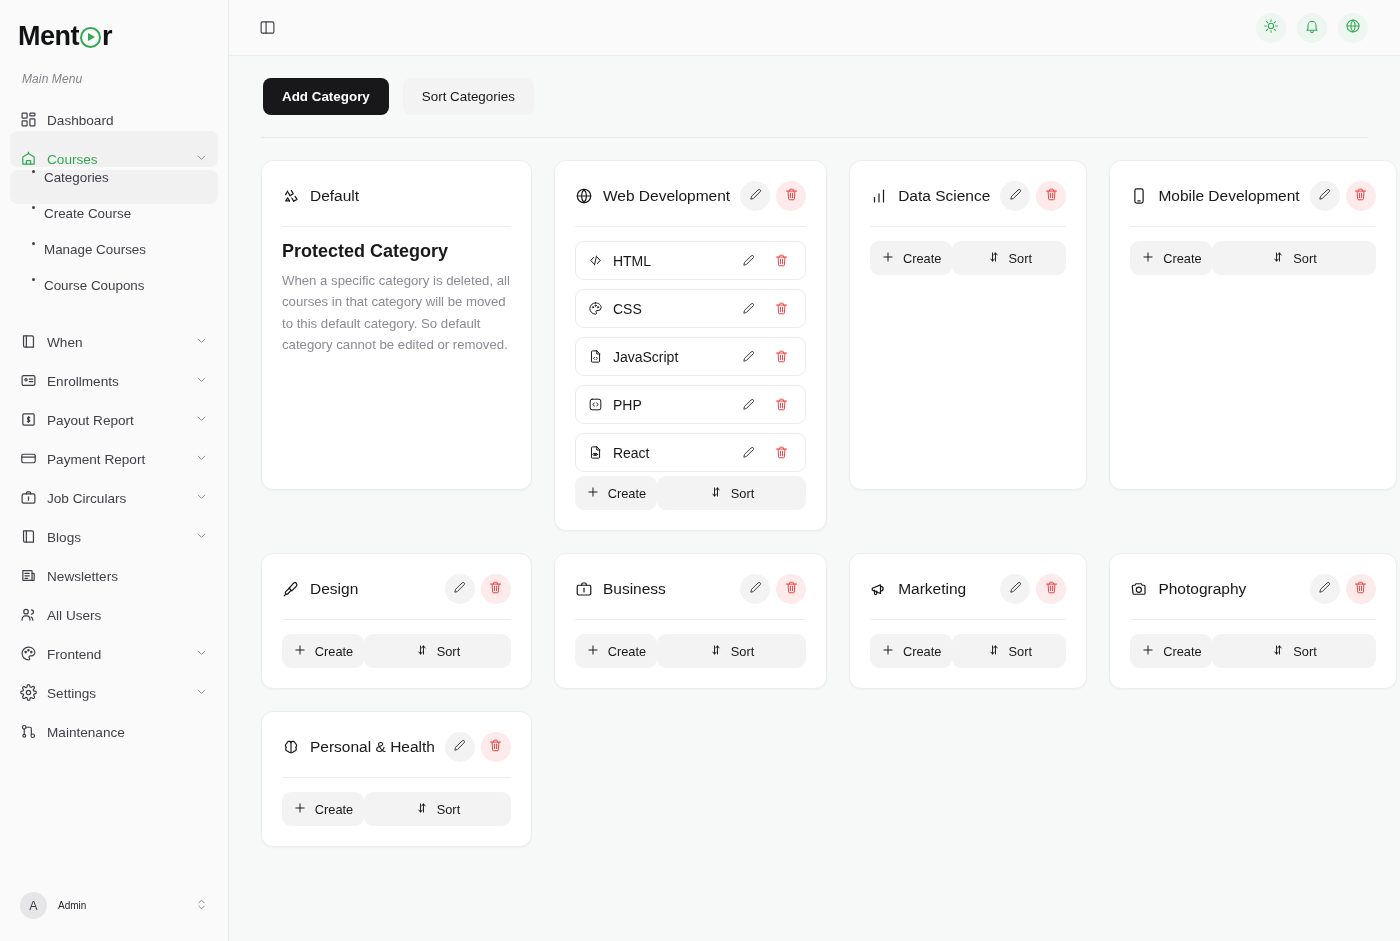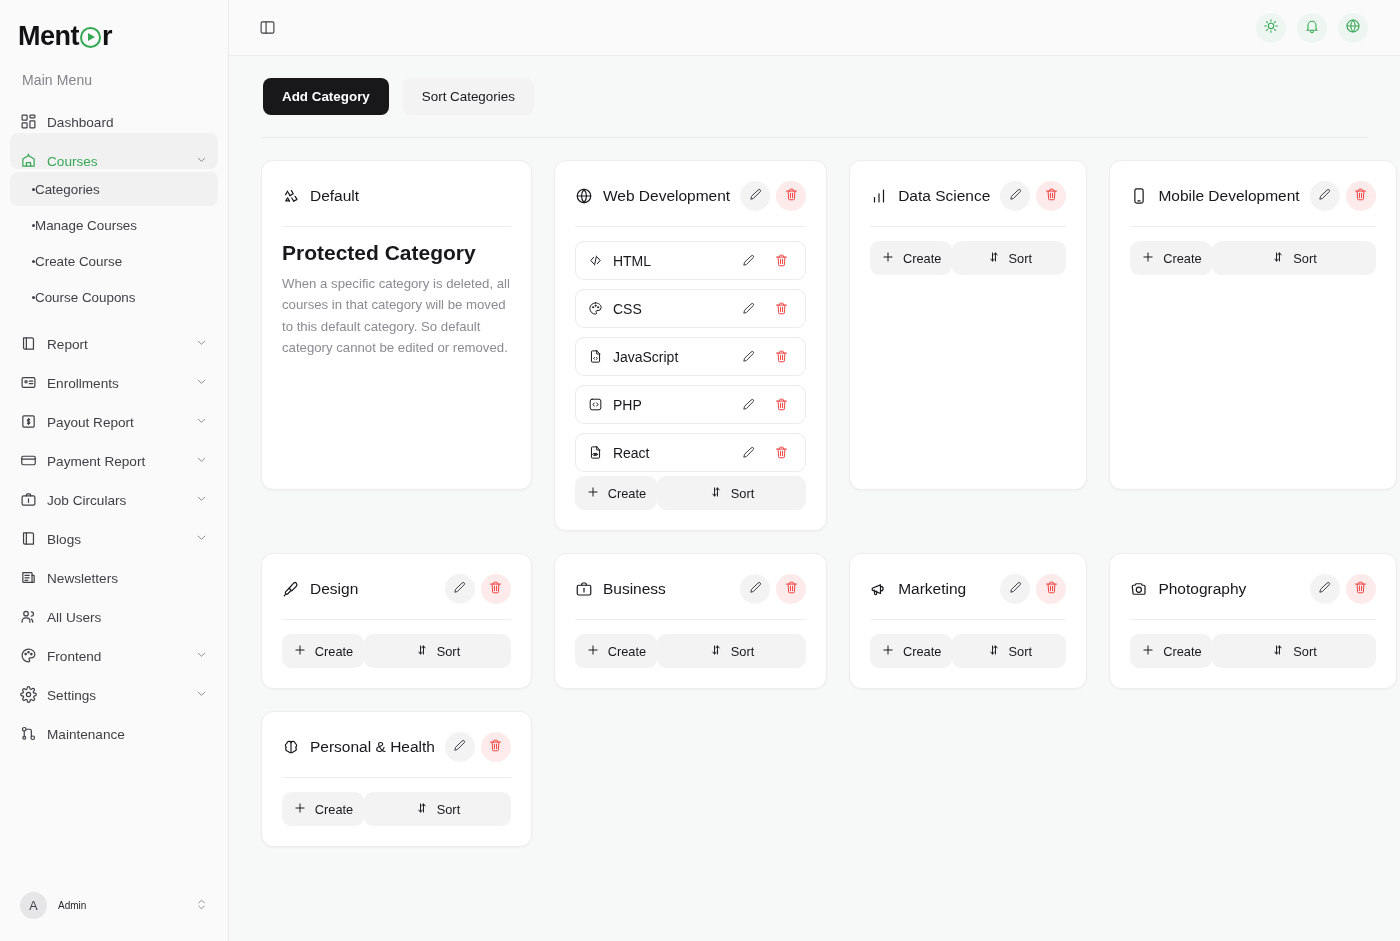--- a/index.html
+++ b/index.html
@@ -32,37 +32,37 @@
     margin: 0 1px; position: relative; top: 1px;
   }
   .logo .logo-o::after {
     content: ""; width: 0; height: 0;
     border-left: 7px solid #34a853;
     border-top: 4.5px solid transparent;
     border-bottom: 4.5px solid transparent;
     margin-left: 2px;
   }
   .menu-label {
-    font-size: 14px; color: #84848b; padding: 16px 0 6px 22px; letter-spacing: .1px;
+    font-size: 12px; color: #84848b; padding: 16px 0 6px 22px; letter-spacing: .1px; font-style: italic;
   }
   .nav { padding: 0 10px; flex: 1 1 auto; overflow: hidden; }
   .nav-item {
     display: flex; align-items: flex-end; gap: 10px;
     height: 36px; padding: 0 10px; border-radius: 8px;
     font-size: 13.6px; color: #3f3f46; cursor: pointer;
     margin-bottom: 3px;
   }
   .nav-item .ico { width: 17px; height: 17px; flex: 0 0 17px; display: flex; align-items: center; justify-content: center; }
   .nav-item .ico svg { width: 17px; height: 17px; stroke: #3f3f46; fill: none; stroke-width: 1.7; stroke-linecap: round; stroke-linejoin: round; }
   .nav-item .label { flex: 1 1 auto; white-space: nowrap; }
   .nav-item .chev svg { width: 13px; height: 13px; stroke: #8a8a91; fill: none; stroke-width: 1.8; stroke-linecap: round; stroke-linejoin: round; }
   .nav-item.active { background: #f1f1f2; color: #34a853; }
   .nav-item.active .ico svg { stroke: #34a853; }
   .sub-item {
-    display: flex; align-items: center; 
+    display: flex; gap: 9px;
     height: 34px; padding: 0 10px 0 22px; border-radius: 8px;
     font-size: 13.4px; color: #3f3f46; cursor: pointer; margin-bottom: 2px;
   }
   .sub-item .dot { width: 3px; height: 3px; border-radius: 50%; background: #3f3f46; flex: 0 0 3px; }
   .sub-item.selected { background: #f1f1f2; }
   .user-bar {
     margin: 0 10px 14px; padding: 8px 10px; border-radius: 9px;
     display: flex; align-items: center; gap: 11px; cursor: pointer;
   }
   .avatar {
@@ -124,21 +124,21 @@
     width: 30px; height: 30px; border-radius: 50%; display: flex;
     align-items: center; justify-content: center; cursor: pointer; border: none; padding: 0;
   }
   .icon-circle.edit { background: #f3f3f4; }
   .icon-circle.edit svg { width: 15px; height: 15px; stroke: #3f3f46; fill: none; stroke-width: 1.6; stroke-linecap: round; stroke-linejoin: round; }
   .icon-circle.del { background: #fdeaea; }
   .icon-circle.del svg { width: 15px; height: 15px; stroke: #ef4444; fill: none; stroke-width: 1.6; stroke-linecap: round; stroke-linejoin: round; }
 
   .card-sep { height: 1px; background: #ededef; margin: 13px 0 14px; }
 
-  .protected-title { font-size: 21px; font-weight: 600; color: #18181b; margin-bottom: 8px; }
+  .protected-title { font-size: 18px; font-weight: 600; color: #18181b; margin-bottom: 8px; }
   .protected-text { font-size: 13.2px; line-height: 1.62; color: #8b8b93; }
 
   .sub-list { display: flex; flex-direction: column; gap: 9px; margin-bottom: 4px; }
   .sub-row {
     display: flex; align-items: center; gap: 10px;
     border: 1px solid #ececed; border-radius: 9px; padding: 9px 12px; background: #fff;
   }
   .sub-row .sico { width: 15px; height: 15px; flex: 0 0 15px; display: flex; align-items: center; justify-content: center; }
   .sub-row .sico svg { width: 15px; height: 15px; stroke: #18181b; fill: none; stroke-width: 1.6; stroke-linecap: round; stroke-linejoin: round; }
   .sub-name { font-size: 14px; color: #18181b; flex: 1 1 auto; white-space: nowrap; overflow: hidden; }
@@ -194,38 +194,38 @@
           <span class="chev"><svg viewBox="0 0 24 24">
               <polyline points="6 9.5 12 15.5 18 9.5"></polyline>
             </svg></span>
         </div>
         <div class="sub-item selected">
           <span class="dot"></span>
           <span>Categories</span>
         </div>
         <div class="sub-item">
           <span class="dot"></span>
-          <span>Manage Courses</span>
+          <span>Create Course</span>
         </div>
         <div class="sub-item">
           <span class="dot"></span>
-          <span>Create Course</span>
+          <span>Manage Courses</span>
         </div>
         <div class="sub-item">
           <span class="dot"></span>
           <span>Course Coupons</span>
         </div>
         <div class="nav-item">
           <span class="ico">
             <svg viewBox="0 0 24 24">
               <path d="M5 4h12a2 2 0 0 1 2 2v14H7a2 2 0 0 1-2-2V4Z"></path>
               <line x1="9" y1="4" x2="9" y2="20"></line>
             </svg>
           </span>
-          <span class="label">Report</span>
+          <span class="label">When</span>
           <span class="chev"><svg viewBox="0 0 24 24">
               <polyline points="6 9.5 12 15.5 18 9.5"></polyline>
             </svg></span>
         </div>
         <div class="nav-item">
           <span class="ico">
             <svg viewBox="0 0 24 24">
               <rect x="3" y="5" width="18" height="14" rx="2"></rect>
               <circle cx="8.5" cy="11" r="1.6"></circle>
               <line x1="13" y1="10" x2="18" y2="10"></line>

